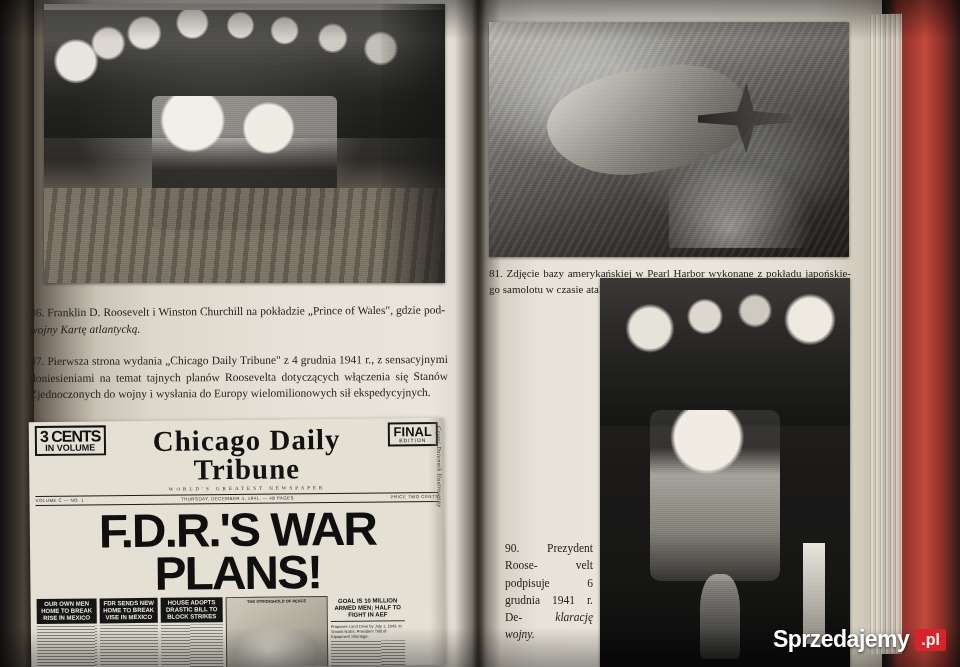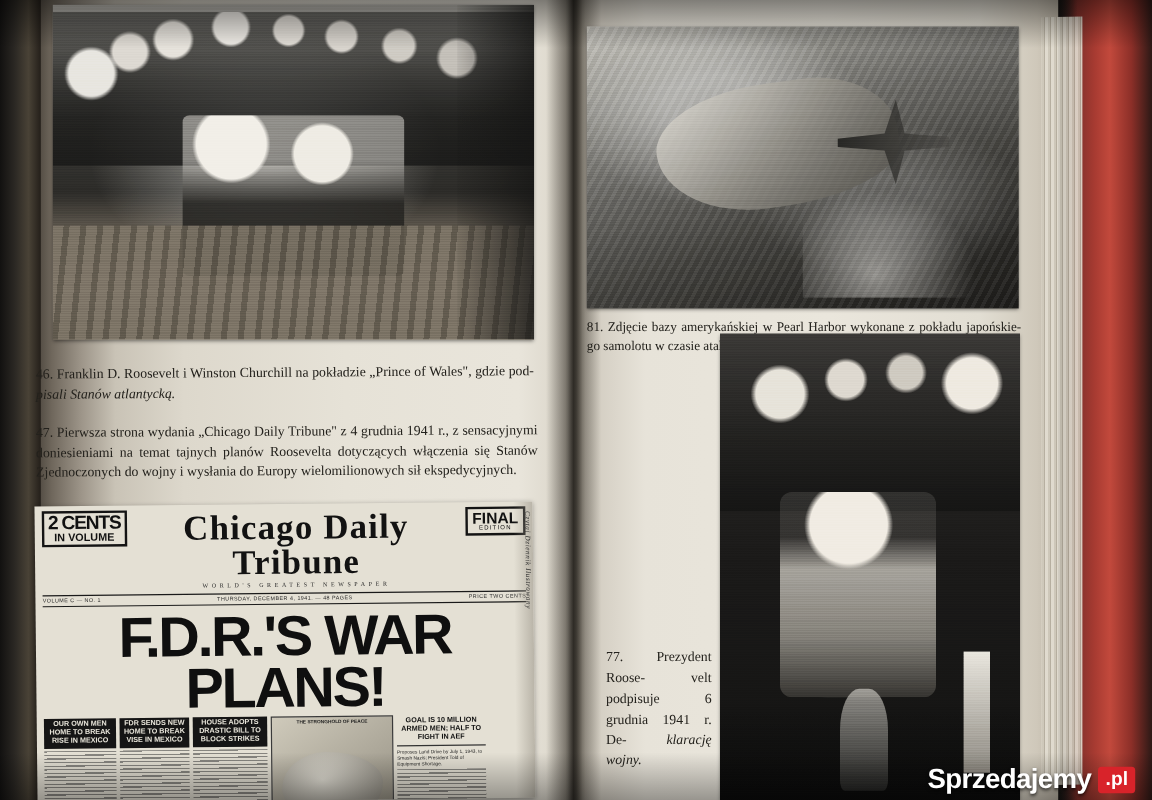--- a/index.html
+++ b/index.html
@@ -201,21 +201,21 @@
     font-size:11.5px;line-height:1.45;text-align:justify;
   }
   .cap .it{font-style:italic;}
   .cap46{left:30px;top:303px;width:415px;transform:rotate(-0.4deg);}
   .cap47{left:30px;top:352px;width:418px;transform:rotate(-0.3deg);}
   .cap48{left:489px;top:266px;width:362px;font-size:11px;}
   .cap49{left:505px;top:540px;width:88px;font-size:11.5px;line-height:1.5;}
 
   
   .wm{
-    position:absolute;right:14px;bottom:4px;display:flex;align-items:center;gap:6px;
+    position:absolute;right:14px;bottom:14px;display:flex;align-items:center;gap:6px;
   }
   .wm-text{
     font-family:"Liberation Sans",sans-serif;font-weight:bold;font-size:23px;color:#ffffff;
     text-shadow:0 1px 3px rgba(0,0,0,.75);letter-spacing:-.5px;
   }
   .wm-badge{
     background:#d8232a;color:#fff;font-family:"Liberation Sans",sans-serif;font-weight:bold;
     font-size:16px;padding:3px 6px;border-radius:3px;line-height:1;
   }
 </style>
@@ -233,30 +233,30 @@
     <div class="photo p46">
       <div class="crowd"></div>
       <div class="seated"></div>
       <div class="deck"></div>
       <div class="rail"></div>
       <div class="grain"></div>
     </div>
 
     <div class="cap cap46">
       <span>46. Franklin D. Roosevelt i Winston Churchill na pokładzie „Prince of Wales", gdzie pod-</span>
-      <span class="it">pisali Stanów atlantycką.</span>
+      <span class="it">wojny Kartę atlantycką.</span>
     </div>
 
     <div class="cap cap47">47. Pierwsza strona wydania „Chicago Daily Tribune" z 4 grudnia 1941 r., z sensacyjnymi doniesieniami na temat tajnych planów Roosevelta dotyczących włączenia się Stanów Zjednoczonych do wojny i wysłania do Europy wielomilionowych sił ekspedycyjnych.</div>
 
     <div class="news">
       <div class="news-inner">
         <div class="news-top">
           <div class="news-price">
-            <span class="big">2 CENTS</span>
+            <span class="big">3 CENTS</span>
             <span>IN VOLUME</span>
           </div>
           <div class="masthead">
             <span>Chicago Daily Tribune</span>
             <span class="sub">WORLD'S   GREATEST   NEWSPAPER</span>
           </div>
           <div class="news-final">
             <span>FINAL</span>
             <span class="sm">EDITION</span>
           </div>
@@ -315,21 +315,21 @@
     <div class="photo p49">
       <div class="back-men"></div>
       <div class="fdr"></div>
       <div class="desk"></div>
       <div class="mic"></div>
       <div class="flag"></div>
       <div class="grain"></div>
     </div>
 
     <div class="cap cap49">
-      <span>77. Prezydent Roose-</span>
+      <span>90. Prezydent Roose-</span>
       <span>velt podpisuje 6</span>
       <span>grudnia 1941 r. De-</span>
       <span class="it">klarację wojny.</span>
     </div>
 
     <div class="page-shadow-top"></div>
     <div class="page-shadow-bottom"></div>
   </div>
 
   <div class="wm">

